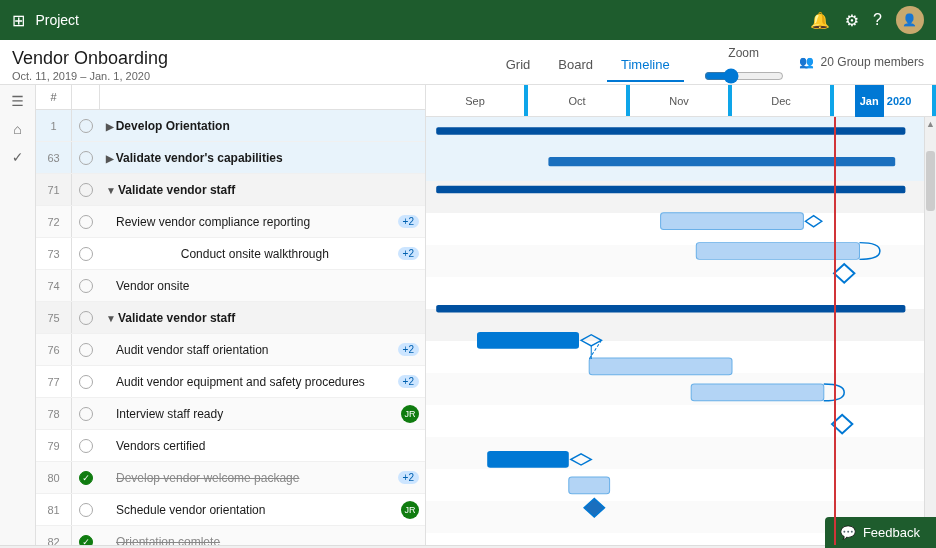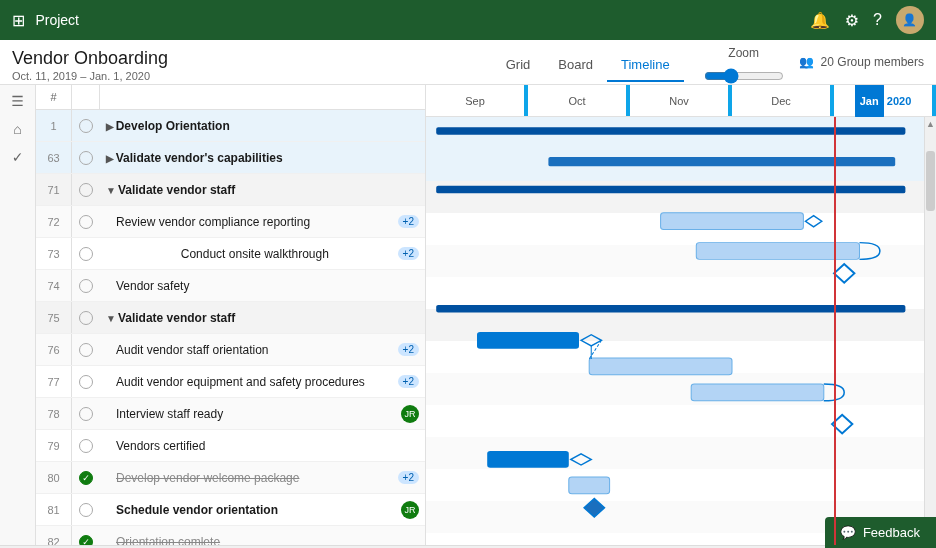--- a/index.html
+++ b/index.html
@@ -217,21 +217,21 @@
           </div>
         <div class="row-name" style="padding-left:16px;text-align:center;">Conduct onsite walkthrough</div>
         <div class="row-badge blue">+2</div>
       </div>
 
       <div class="task-row">
         <div class="row-num">74</div>
         <div class="row-check">
             <div class="check-circle"></div>
           </div>
-        <div class="row-name" style="padding-left:16px;">Vendor safety</div>
+        <div class="row-name" style="padding-left:16px;">Vendor onsite</div>
       </div>
 
       <div class="task-row group-row">
         <div class="row-num">75</div>
         <div class="row-check">
             <div class="check-circle"></div>
           </div>
         <div class="row-name group-title"><span class="expand-icon">▼</span>Validate vendor staff</div>
       </div>
 
@@ -277,21 +277,21 @@
           </div>
         <div class="row-name strikethrough" style="padding-left:16px;">Develop vendor welcome package</div>
         <div class="row-badge blue">+2</div>
       </div>
 
       <div class="task-row">
         <div class="row-num">81</div>
         <div class="row-check">
             <div class="check-circle"></div>
           </div>
-        <div class="row-name" style="padding-left:16px;font-weight:bold;">Schedule vendor orientation</div>
+        <div class="row-name" style="padding-left:16px;">Schedule vendor orientation</div>
         <div class="row-badge avatar-badge">JR</div>
       </div>
 
       <div class="task-row">
         <div class="row-num">82</div>
         <div class="row-check">
             <div class="check-circle done"></div>
           </div>
         <div class="row-name strikethrough" style="padding-left:16px;">Orientation comlete</div>
       </div>

